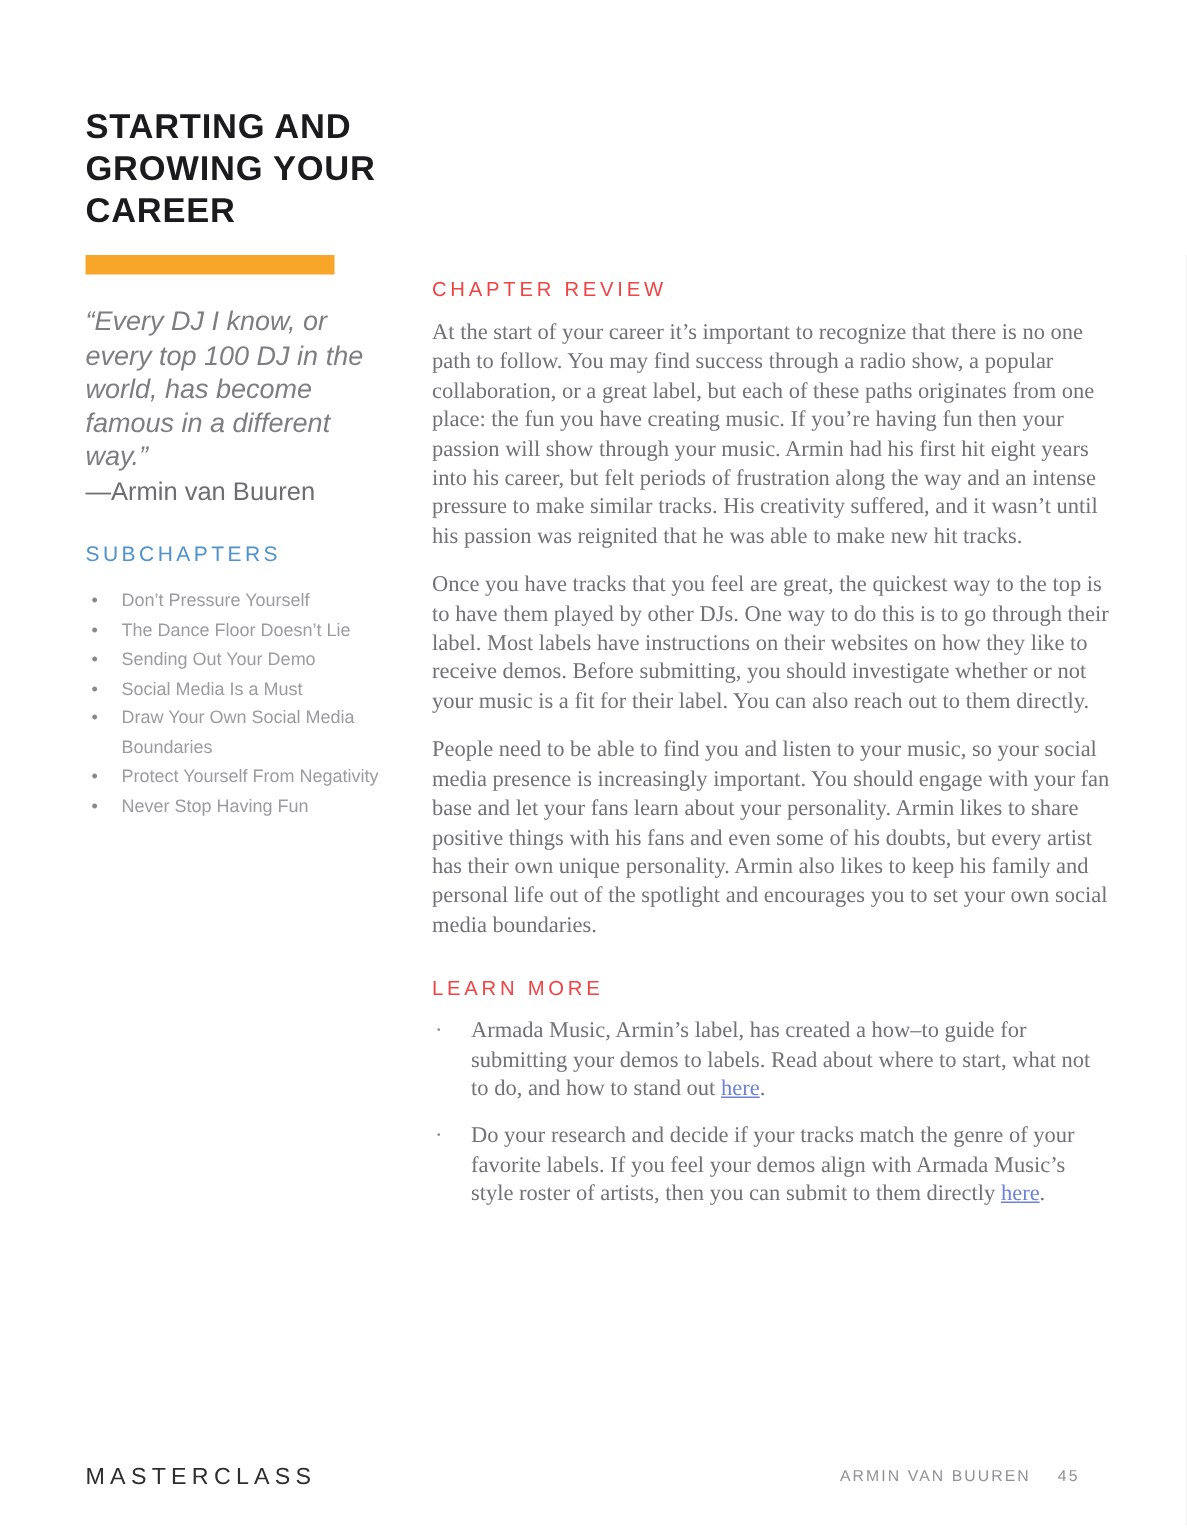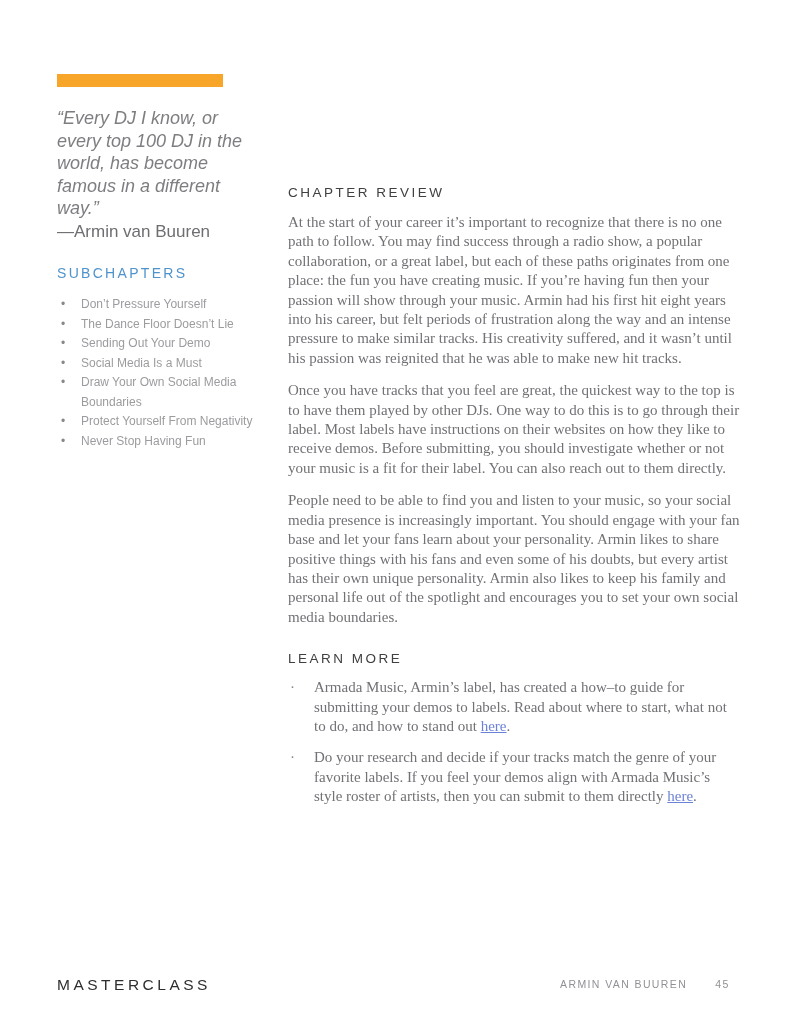--- a/index.html
+++ b/index.html
@@ -21,35 +21,35 @@
   .quote-attribution { margin-top:1px; font-size:17px; color:#6e6e72; line-height:22.5px; }
   .subchapters-heading { margin-top:22px; font-size:14px; letter-spacing:2.3px;
                          color:#4f93cc; font-weight:400; }
   .subchapter-list { margin-top:14px; list-style:none; }
   .subchapter-list li { position:relative; padding-left:24px; width:202px;
                         font-size:12px; color:#9c9ca0; line-height:19.5px; }
   .subchapter-list li .bullet { position:absolute; left:4px; top:0; color:#88888c; font-size:12px; }
 
   
   .right-col { position:absolute; left:288px; top:185px; width:452px; }
-  .section-heading { font-size:13.5px; letter-spacing:2.5px; color:#404040;
+  .section-heading { font-size:13.5px; letter-spacing:2.5px; color:#ef4444;
                      font-weight:400; font-family:"Liberation Sans", sans-serif; }
   .body-copy { font-family:"Liberation Serif", serif; font-size:15px;
                color:#717176; line-height:19.4px; }
   .para { margin-top:13px; }
   .learn-more-heading { margin-top:24px; }
   .lm-list { list-style:none; margin-top:12px; }
   .lm-list li { position:relative; padding-left:26px; margin-top:12px; }
   .lm-list li .dot { position:absolute; left:2px; top:0; color:#88888c; }
   .lm-list a { color:#6c82d8; text-decoration:underline; cursor:pointer; }
 
   
   .footer-brand { position:absolute; left:57px; top:976px; font-size:15.5px;
                   letter-spacing:3.5px; color:#2e2e30; font-weight:400; }
-  .footer-right { position:absolute; left:560px; top:978px; display:flex; gap:28px;
+  .footer-right { position:absolute; left:560px; top:978px; display:flex; gap:18px;
                   font-size:10.5px; letter-spacing:1.4px; color:#919195; }
 
   
   .wm { position:absolute; z-index:6; white-space:nowrap; pointer-events:none; }
   .wm-tc4s { top:4px; right:8px; font-size:38px; font-weight:700; line-height:1.1;
              font-family:"Liberation Sans", sans-serif;
              background:linear-gradient(#1f1d1d 25%, #96594f 90%);
              -webkit-background-clip:text; background-clip:text; color:transparent;
              filter:drop-shadow(-3px 3px 1px rgba(158,148,146,0.75)); }
   .wm-stacked { display:inline-block; position:relative; }
@@ -64,20 +64,25 @@
 </style>
 </head>
 <body>
 
 <div class="page">
 
   
 
   
   <div class="left-col">
+    <div class="chapter-title">
+      <div>STARTING AND</div>
+      <div>GROWING YOUR</div>
+      <div>CAREER</div>
+    </div>
     <div class="title-rule"></div>
     <div class="quote">“Every DJ I know, or every top 100 DJ in the world, has become famous in a different way.”</div>
     <div class="quote-attribution">—Armin van Buuren</div>
     <div class="subchapters-heading">SUBCHAPTERS</div>
     <ul class="subchapter-list">
       <li><span class="bullet">•</span><span>Don’t Pressure Yourself</span></li>
       <li><span class="bullet">•</span><span>The Dance Floor Doesn’t Lie</span></li>
       <li><span class="bullet">•</span><span>Sending Out Your Demo</span></li>
       <li><span class="bullet">•</span><span>Social Media Is a Must</span></li>
       <li><span class="bullet">•</span><span>Draw Your Own Social Media Boundaries</span></li>

